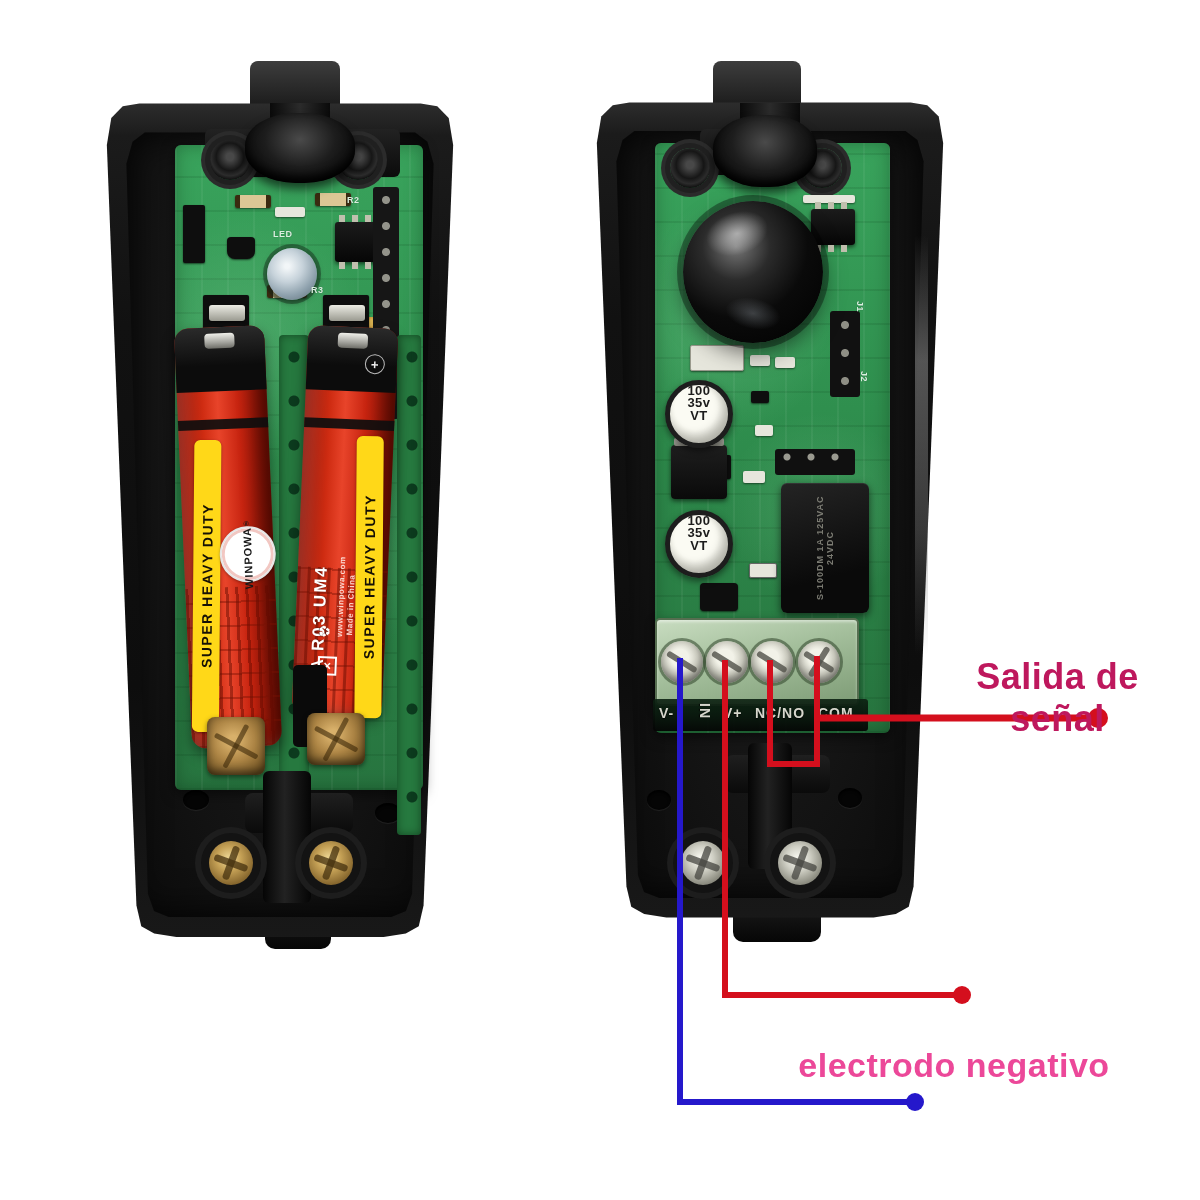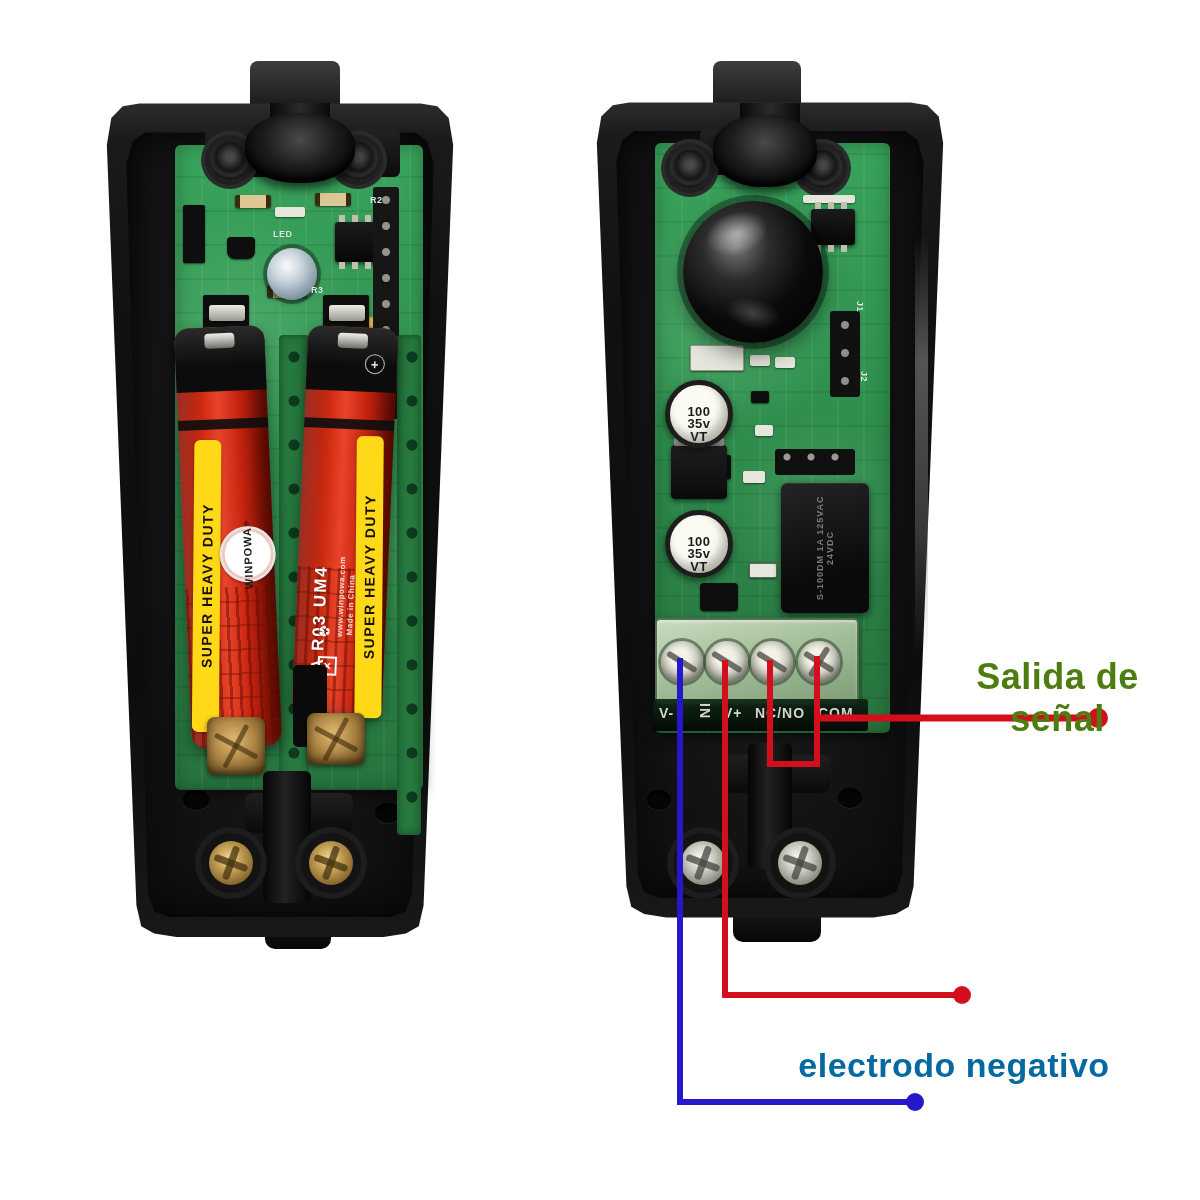--- a/index.html
+++ b/index.html
@@ -108,21 +108,21 @@
     background:radial-gradient(circle at 38% 32%,#777 0%,#2b2b2b 26%,#0a0a0a 55%,#000 100%);
     box-shadow:0 10px 22px rgba(0,0,0,.55), 0 0 0 6px rgba(0,0,0,.35);}
   .dome::before{content:"";position:absolute;left:16%;top:8%;width:46%;height:30%;border-radius:50%;transform:rotate(-18deg);
     background:radial-gradient(ellipse,rgba(255,255,255,.5),rgba(255,255,255,0) 70%);}
   .dome::after{content:"";position:absolute;left:30%;bottom:10%;width:40%;height:22%;border-radius:50%;transform:rotate(12deg);
     background:radial-gradient(ellipse,rgba(190,200,210,.28),rgba(255,255,255,0) 70%);}
   .reg{position:absolute;background:linear-gradient(180deg,#1e1e1e,#0a0a0a);border-radius:4px;z-index:4;box-shadow:0 2px 5px rgba(0,0,0,.6);}
   .reg::before{content:"";position:absolute;left:6%;right:6%;top:-7px;height:8px;background:linear-gradient(180deg,#c8c8be,#8a8a80);border-radius:2px;}
   .cap{position:absolute;width:58px;height:58px;border-radius:50%;z-index:5;border:5px solid #1d1d1d;background:radial-gradient(circle at 45% 40%,#fbfbf3 45%,#e9e9de 68%,#c9c9ba 100%);
     box-shadow:inset -5px -7px 10px rgba(0,0,0,.22), 0 3px 7px rgba(0,0,0,.5);
-    display:flex;flex-direction:column;align-items:center;justify-content:flex-end;}
+    display:flex;flex-direction:column;align-items:center;justify-content:flex-start;}
   .cap div{font-weight:bold;color:#1c1c1c;font-size:13px;line-height:.95;letter-spacing:.5px;}
   .relay{position:absolute;background:linear-gradient(165deg,#242424,#0a0a0a 70%);border-radius:6px;z-index:4;
     box-shadow:0 3px 8px rgba(0,0,0,.6), inset 0 1px 0 rgba(255,255,255,.08);
     display:flex;align-items:center;justify-content:center;overflow:hidden;}
   .relay span{writing-mode:vertical-rl;transform:rotate(180deg);color:#8e8e84;font-size:9px;font-weight:bold;letter-spacing:1px;opacity:.85;white-space:pre-line;text-align:center;}
   .jumper{position:absolute;background:#101010;border-radius:3px;z-index:4;
     background-image:radial-gradient(circle at 12px 8px,#9a9a90 3px,transparent 4px);background-size:24px 100%;}
   .jblock{position:absolute;background:#111;border-radius:3px;z-index:4;
     background-image:radial-gradient(circle at 50% 14px,#8f8f85 3.5px,transparent 4.5px);background-size:100% 28px;}
 
@@ -134,22 +134,22 @@
     box-shadow:0 0 0 3px rgba(45,65,40,.55), inset 0 -5px 9px rgba(0,0,0,.3);}
   .tscrew::before{content:"";position:absolute;left:50%;top:50%;width:82%;height:6px;border-radius:3px;background:rgba(80,80,72,.8);transform:translate(-50%,-50%) rotate(32deg);}
   .tscrew.phil::after{content:"";position:absolute;left:50%;top:50%;width:82%;height:6px;border-radius:3px;background:rgba(80,80,72,.8);transform:translate(-50%,-50%) rotate(122deg);}
   .tlabel-bar{position:absolute;z-index:5;background:linear-gradient(180deg,rgba(12,34,18,.9),rgba(4,4,4,.95));border-radius:3px;}
   .tlabel{position:absolute;color:#d6d6cc;font-weight:bold;font-size:14px;letter-spacing:1px;text-shadow:0 1px 1px rgba(0,0,0,.8);z-index:6;}
   .tlabel.rot{transform:rotate(90deg);transform-origin:center;}
 
   
   .wires{position:absolute;inset:0;z-index:50;pointer-events:none;}
   .annotation{position:absolute;z-index:60;font-weight:bold;text-align:center;letter-spacing:.5px;}
-  .ann-red{color:#4d7c0f;}
-  .ann-navy{color:#0369a1;}
+  .ann-red{color:#be185d;}
+  .ann-navy{color:#ec4899;}
 </style>
 </head>
 <body>
 
 <div class="canvas">
 
   <div class="device dev-left">
     <div class="tab-top abs" style="left:155px;top:6px;width:90px;height:50px;"></div>
     <div class="tab-bottom abs" style="left:170px;top:850px;width:66px;height:44px;"></div>
     <div class="case">
@@ -170,21 +170,21 @@
       <div class="smd beige" style="left:140px;top:48px;width:36px;height:13px;"></div>
       <div class="smd white" style="left:100px;top:62px;width:30px;height:10px;"></div>
       <div class="smd beige" style="left:92px;top:140px;width:40px;height:13px;"></div>
       <div class="smd black" style="left:52px;top:92px;width:28px;height:22px;border-radius:4px 4px 8px 8px;"></div>
       <div class="smd black" style="left:38px;top:168px;width:22px;height:30px;"></div>
       <div class="smd yellowc" style="left:188px;top:172px;width:16px;height:11px;"></div>
       <div class="smd yellowc" style="left:204px;top:196px;width:16px;height:11px;"></div>
 
       <div class="silk" style="left:98px;top:84px;font-size:9px;">LED</div>
       <div class="silk" style="left:136px;top:140px;font-size:9px;">R3</div>
-      <div class="silk" style="left:195px;top:50px;font-size:9px;">R2</div>
+      <div class="silk" style="left:172px;top:50px;font-size:9px;">R2</div>
 
       <div class="led" style="left:92px;top:103px;"></div>
       <div class="chip8" style="left:160px;top:77px;width:56px;height:40px;"></div>
       <div class="pin-header" style="left:198px;top:42px;width:26px;height:232px;"></div>
 
       <div class="holder-strip" style="left:104px;top:190px;width:30px;height:540px;"></div>
       <div class="holder-strip" style="left:222px;top:190px;width:24px;height:500px;"></div>
 
       <div class="smd black" style="left:28px;top:150px;width:46px;height:42px;"></div>
       <div class="smd black" style="left:148px;top:150px;width:46px;height:42px;"></div>

